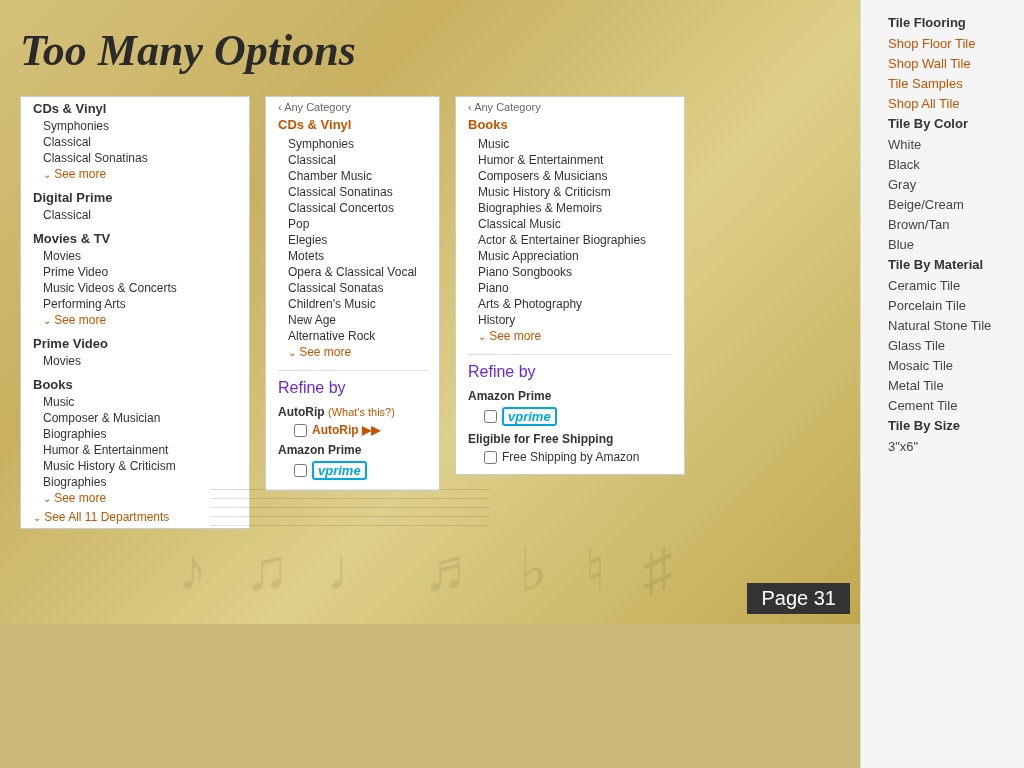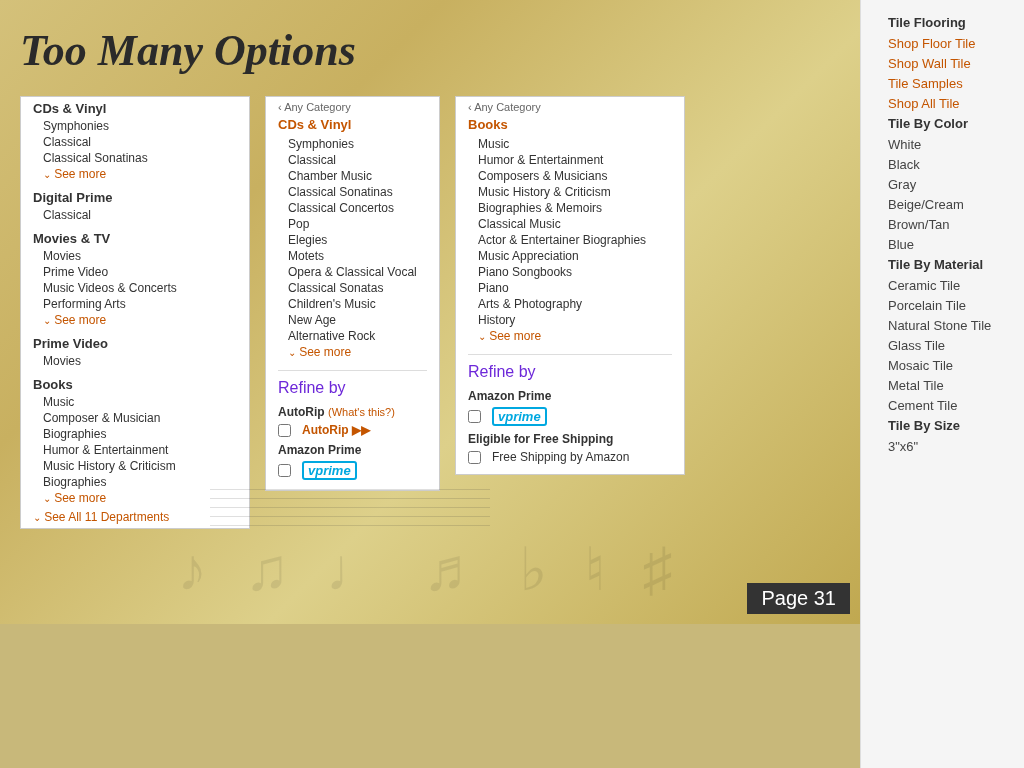--- a/index.html
+++ b/index.html
@@ -166,23 +166,24 @@
     .whats-this {
       color: #c45500;
       font-size: 11px;
       font-weight: normal;
       cursor: pointer;
     }
 
     .checkbox-item {
       display: flex;
       align-items: center;
-      gap: 11px;
+      gap: 5px;
       margin-bottom: 6px;
       font-size: 12px;
+      margin-left: 16px;
     }
 
     .checkbox-item input[type="checkbox"] {
       width: 13px;
       height: 13px;
     }
 
     .autorip-logo {
       color: #c45500;
       font-weight: bold;

